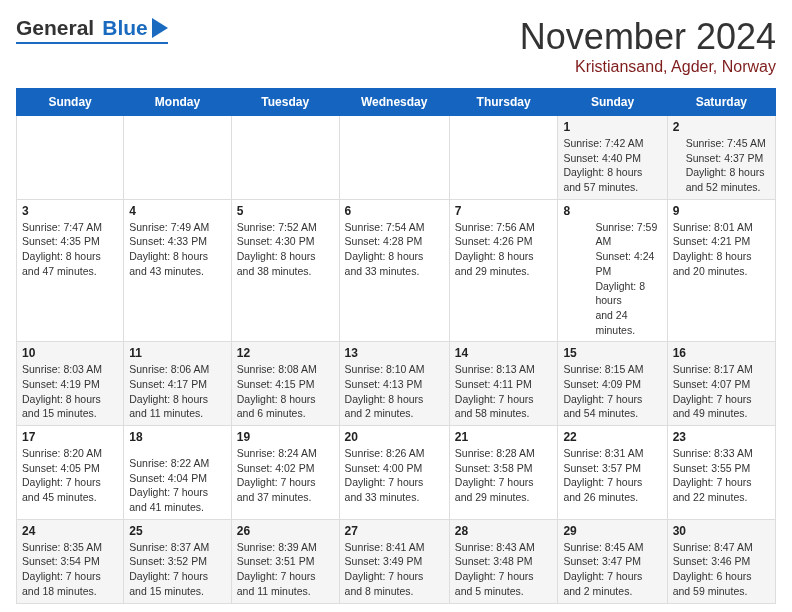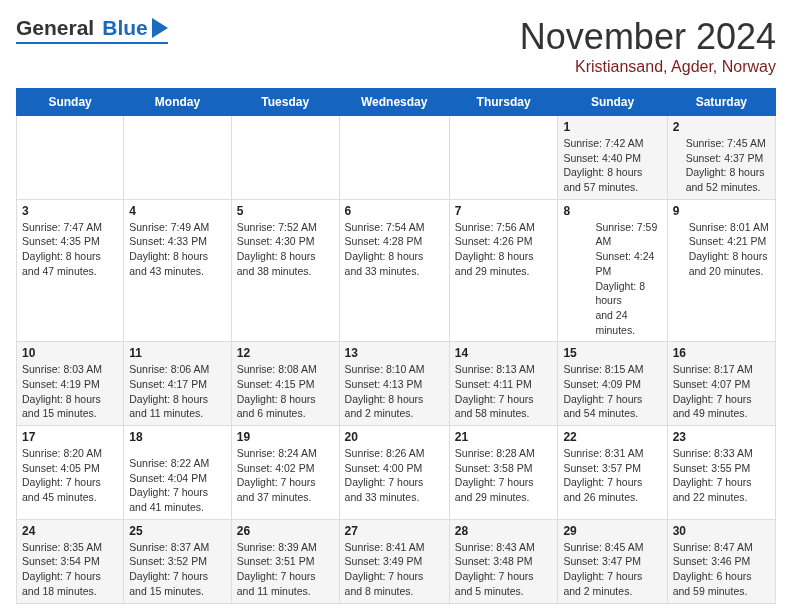--- a/index.html
+++ b/index.html
@@ -156,21 +156,21 @@
         </td>
         <td>
           <div class="day-number">8</div>
           <div class="day-detail" style="white-space: pre-line; margin-left: 32px;">Sunrise: 7:59 AM
 Sunset: 4:24 PM
 Daylight: 8 hours
 and 24 minutes.</div>
         </td>
         <td>
           <div class="day-number">9</div>
-          <div class="day-detail" style="white-space: pre-line; margin-left: 16px;">Sunrise: 8:01 AM
+          <div class="day-detail" style="white-space: pre-line;">Sunrise: 8:01 AM
 Sunset: 4:21 PM
 Daylight: 8 hours
 and 20 minutes.</div>
         </td>
       </tr>
       <tr>
         <td>
           <div class="day-number">10</div>
           <div class="day-detail" style="white-space: pre-line;">Sunrise: 8:03 AM
 Sunset: 4:19 PM

